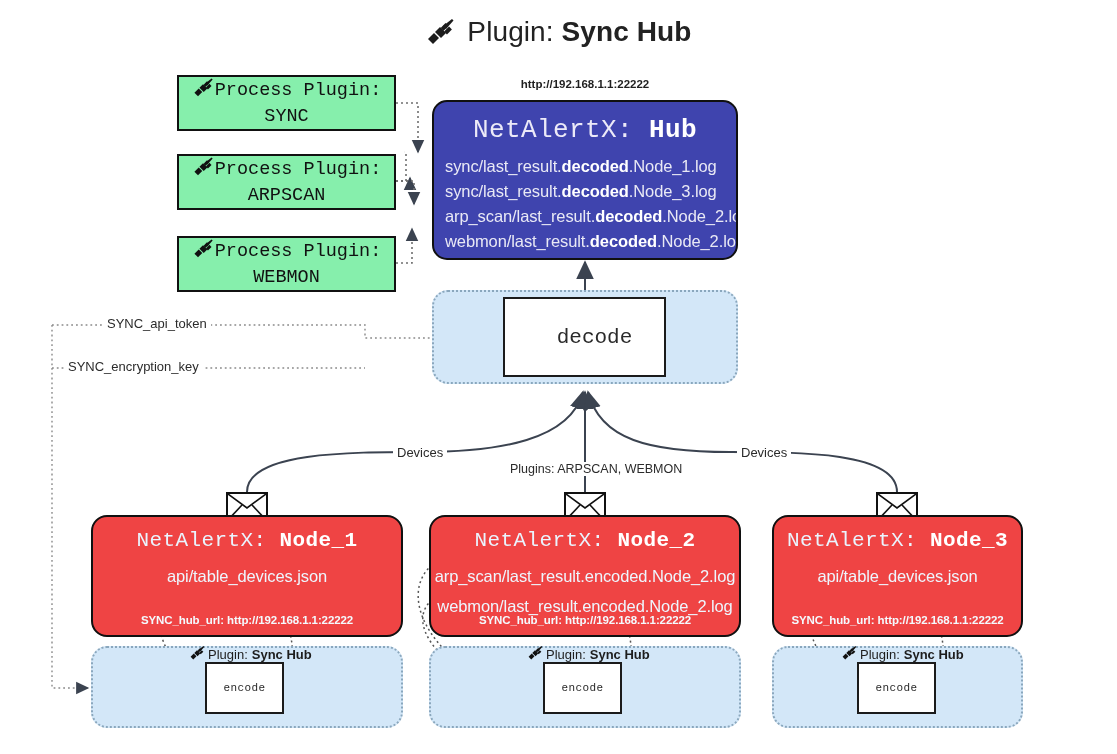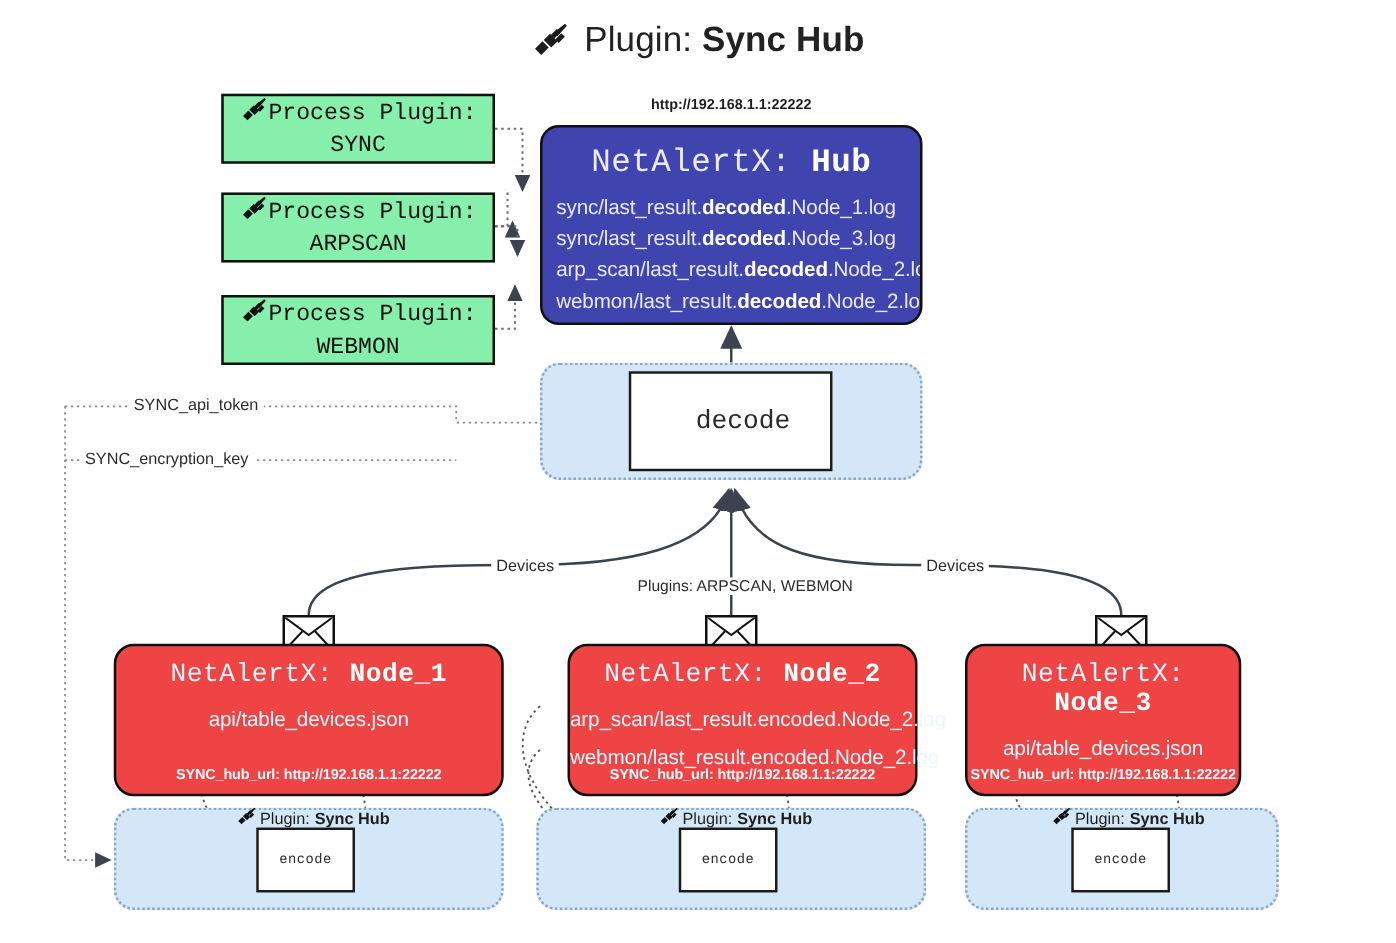--- a/index.html
+++ b/index.html
@@ -271,33 +271,33 @@
     <div class="node-title">
       <span class="nm">NetAlertX:</span>
       <span>Node_1</span>
     </div>
     <div class="node-lines">
       <div class="node-line">api/table_devices.json</div>
     </div>
     <div class="node-foot">SYNC_hub_url: http://192.168.1.1:22222</div>
   </div>
 
-  <div class="node" style="left:429px;top:515px;width:280px;height:122px;margin-left:25px;">
+  <div class="node" style="left:429px;top:515px;width:312px;height:122px;">
     <div class="node-title">
       <span class="nm">NetAlertX:</span>
       <span>Node_2</span>
     </div>
     <div class="node-lines">
       <div class="node-line">arp_scan/last_result.encoded.Node_2.log</div>
       <div class="node-line">webmon/last_result.encoded.Node_2.log</div>
     </div>
     <div class="node-foot">SYNC_hub_url: http://192.168.1.1:22222</div>
   </div>
 
-  <div class="node" style="left:772px;top:515px;width:221px;height:122px;">
+  <div class="node" style="left:772px;top:515px;width:251px;height:122px;">
     <div class="node-title">
       <span class="nm">NetAlertX:</span>
       <span>Node_3</span>
     </div>
     <div class="node-lines">
       <div class="node-line">api/table_devices.json</div>
     </div>
     <div class="node-foot">SYNC_hub_url: http://192.168.1.1:22222</div>
   </div>
 

